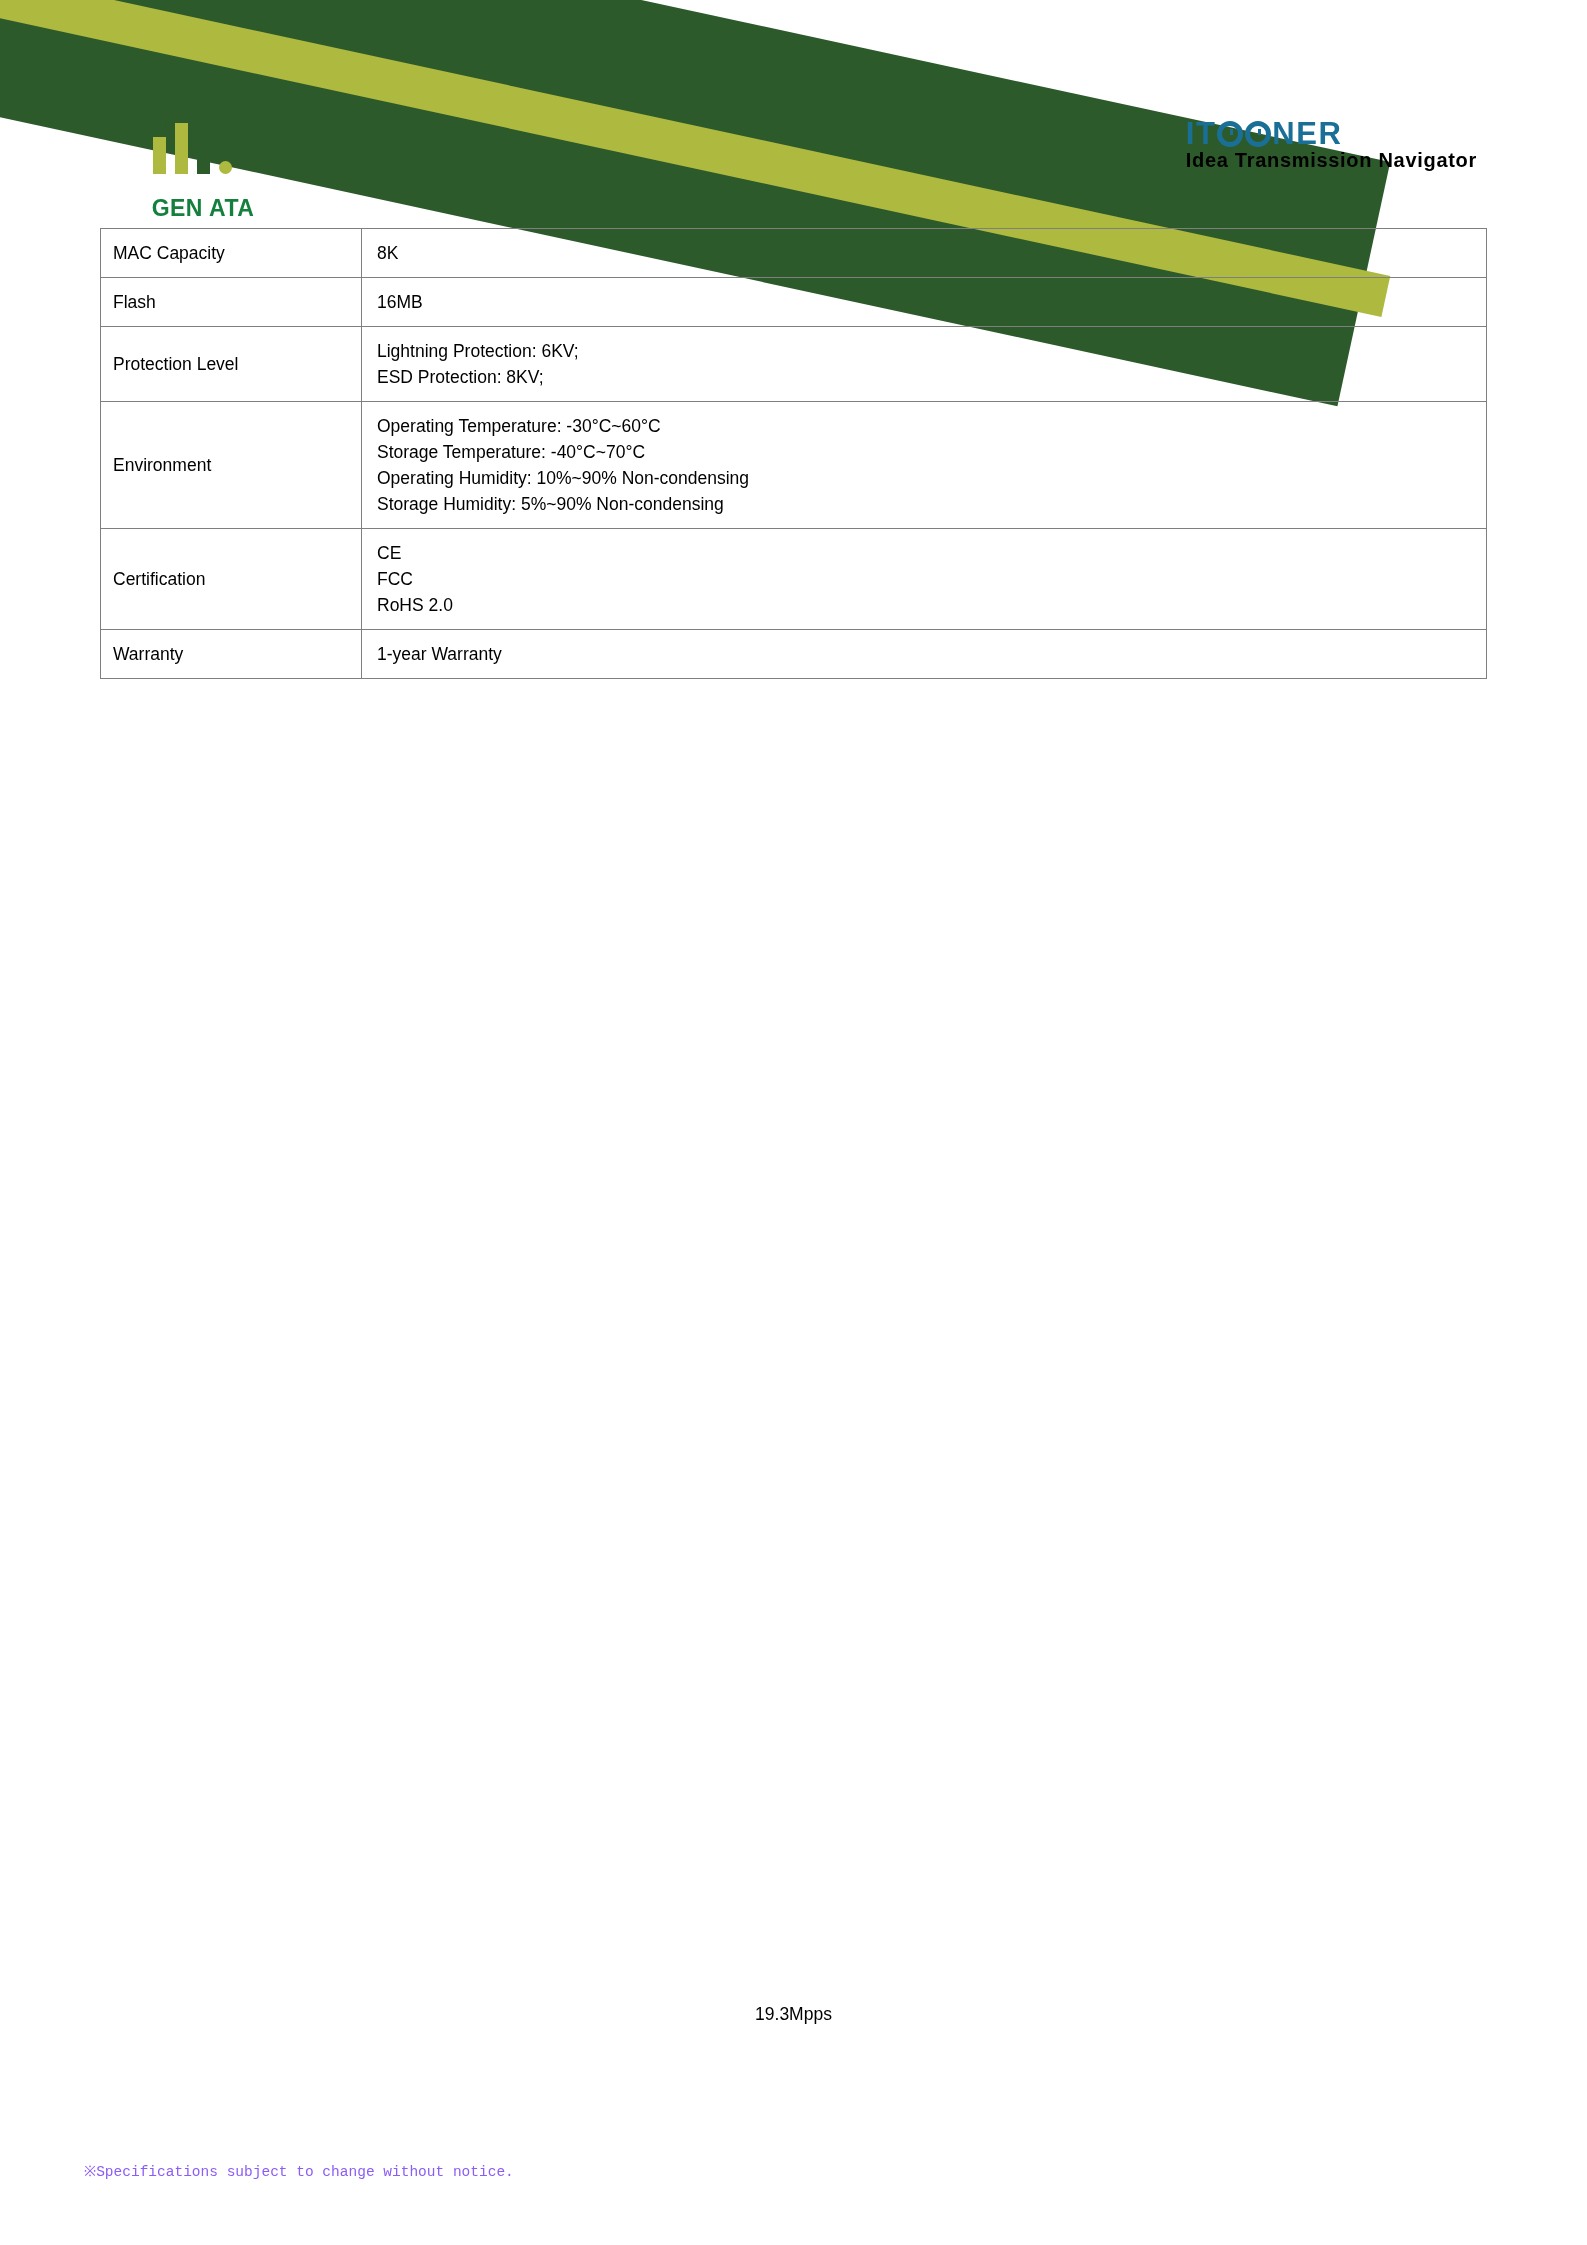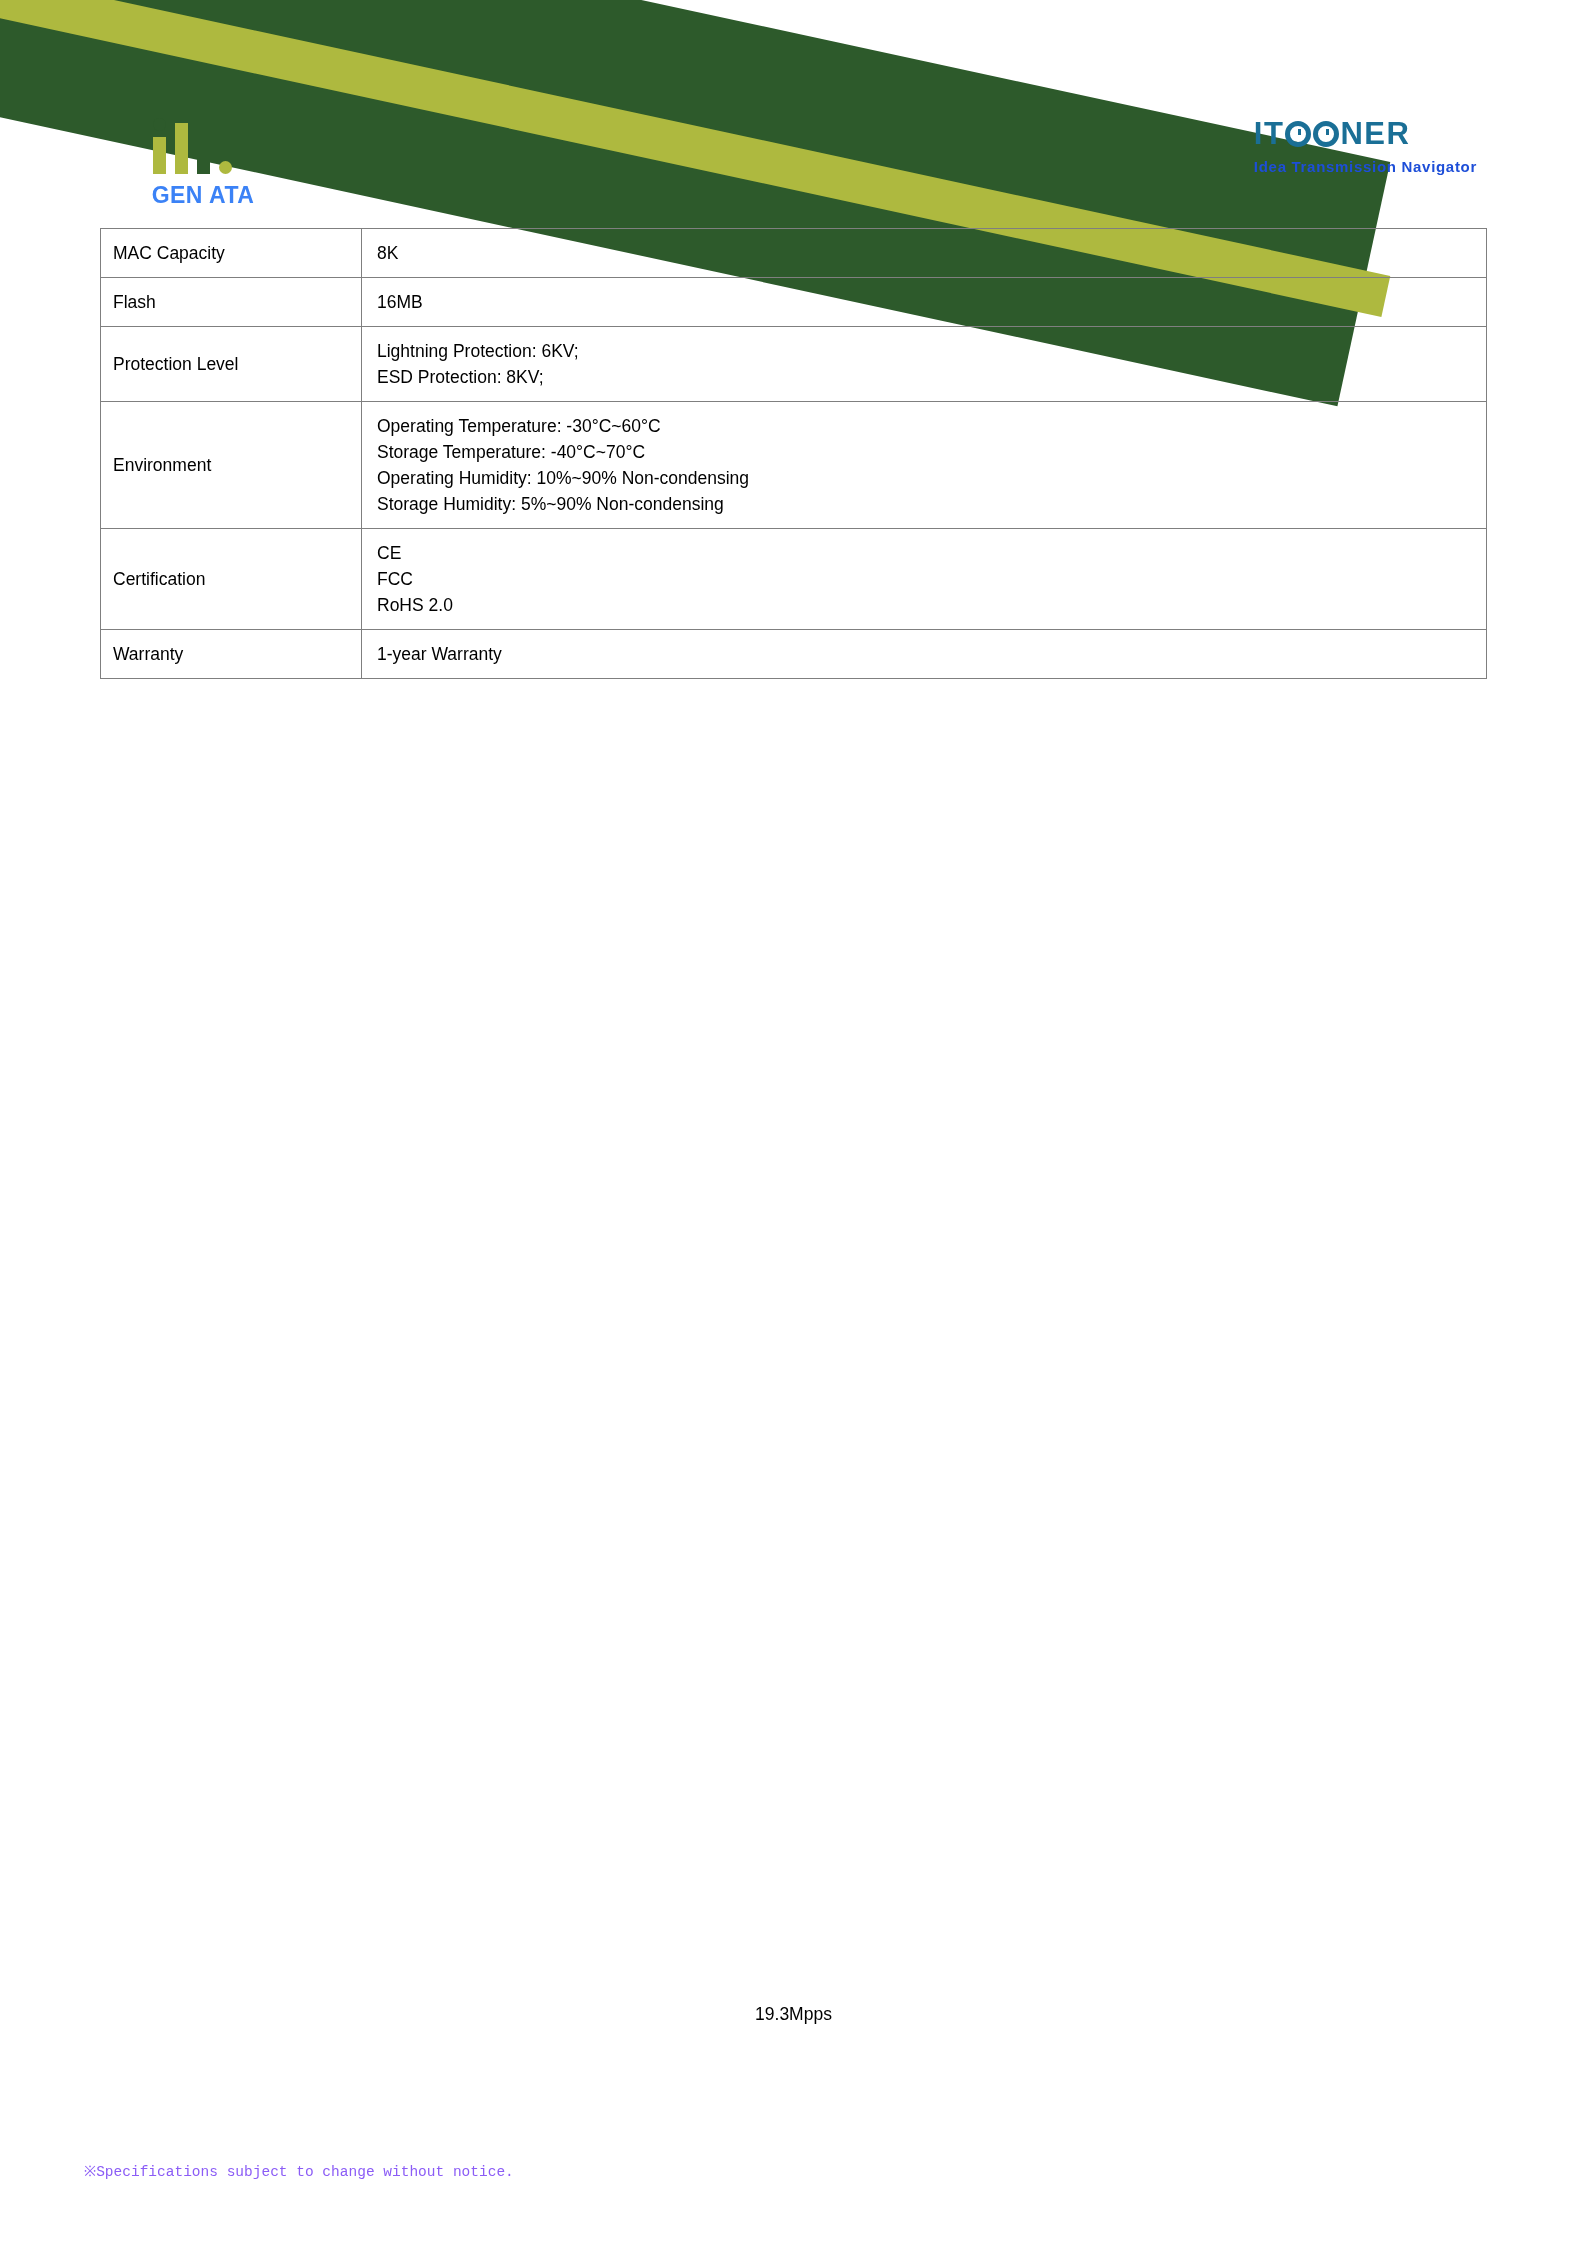--- a/index.html
+++ b/index.html
@@ -85,22 +85,22 @@
   .bar-3      { left: 44px; height: 51px; background: #2d5a2b; }
   .bar-4      { left: 66px; height: 36px; top: 5px; bottom: auto; background: #2d5a2b; }
   .dot-excl   { position: absolute; left: 66px; bottom: 0px; width: 13px; height: 13px;
                 border-radius: 50%; background: #aeb93f; }
   .genata-word {
     text-align: center;
     font-family: "Liberation Sans", sans-serif;
     font-weight: bold;
     font-size: 23px;
     letter-spacing: 0.5px;
-    color: #3b82f6;
-    margin-top: 8px;
+    color: #15803d;
+    margin-top: 21px;
   }
 
   .itooner-logo {
     position: absolute;
     right: 110px;
     top: 118px;
     text-align: center;
     color: #1a6f96;
   }
   .itooner-word {
@@ -130,24 +130,23 @@
     position: absolute;
     left: 50%;
     top: 3px;
     width: 3px;
     height: 6px;
     background: #1a6f96;
   }
   .itooner-tag {
     font-family: "Liberation Sans", sans-serif;
     font-weight: bold;
-    font-size: 15px;
+    font-size: 20px;
     letter-spacing: 0.7px;
-    color: #1d4ed8;
-    margin-top: 9px;
+    color: #000000;
   }
 
   
   .spec-table {
     position: absolute;
     left: 100px;
     top: 228px;
     width: 1387px;
     border-collapse: collapse;
     table-layout: fixed;

